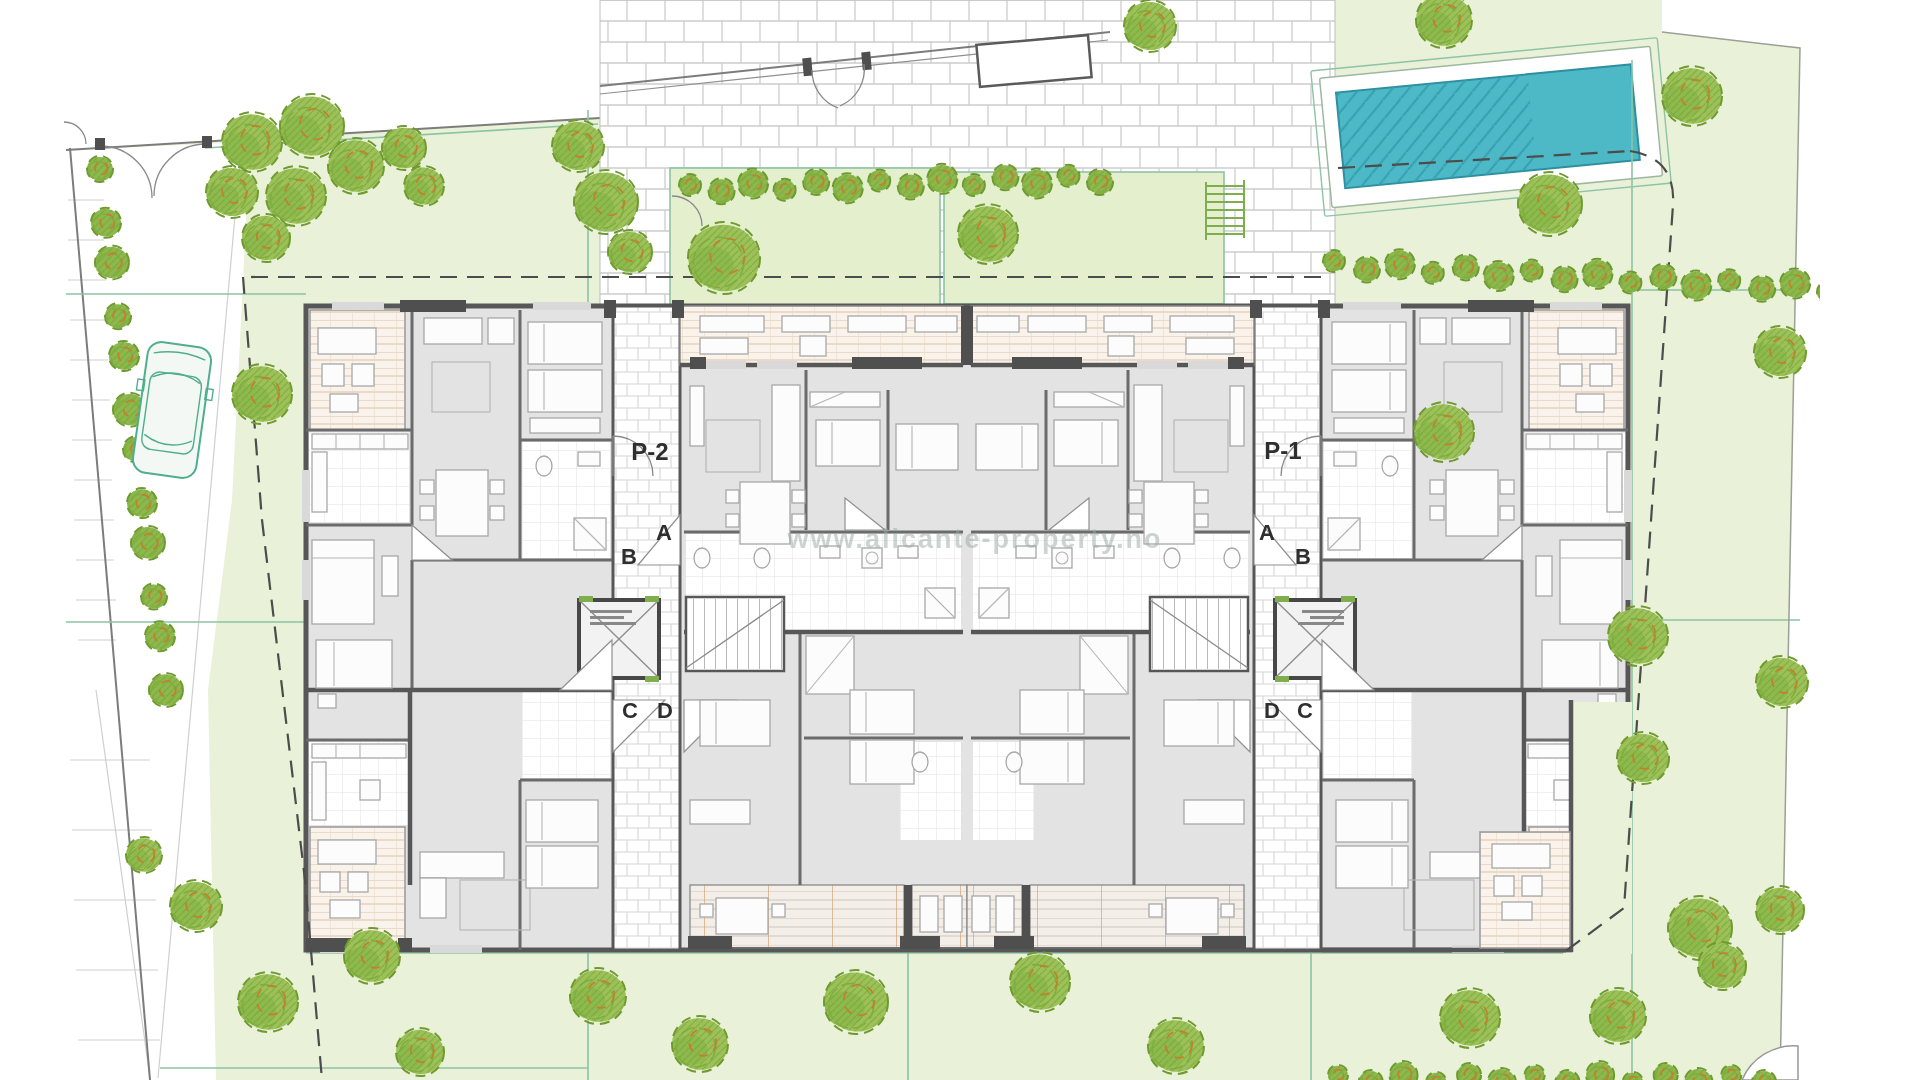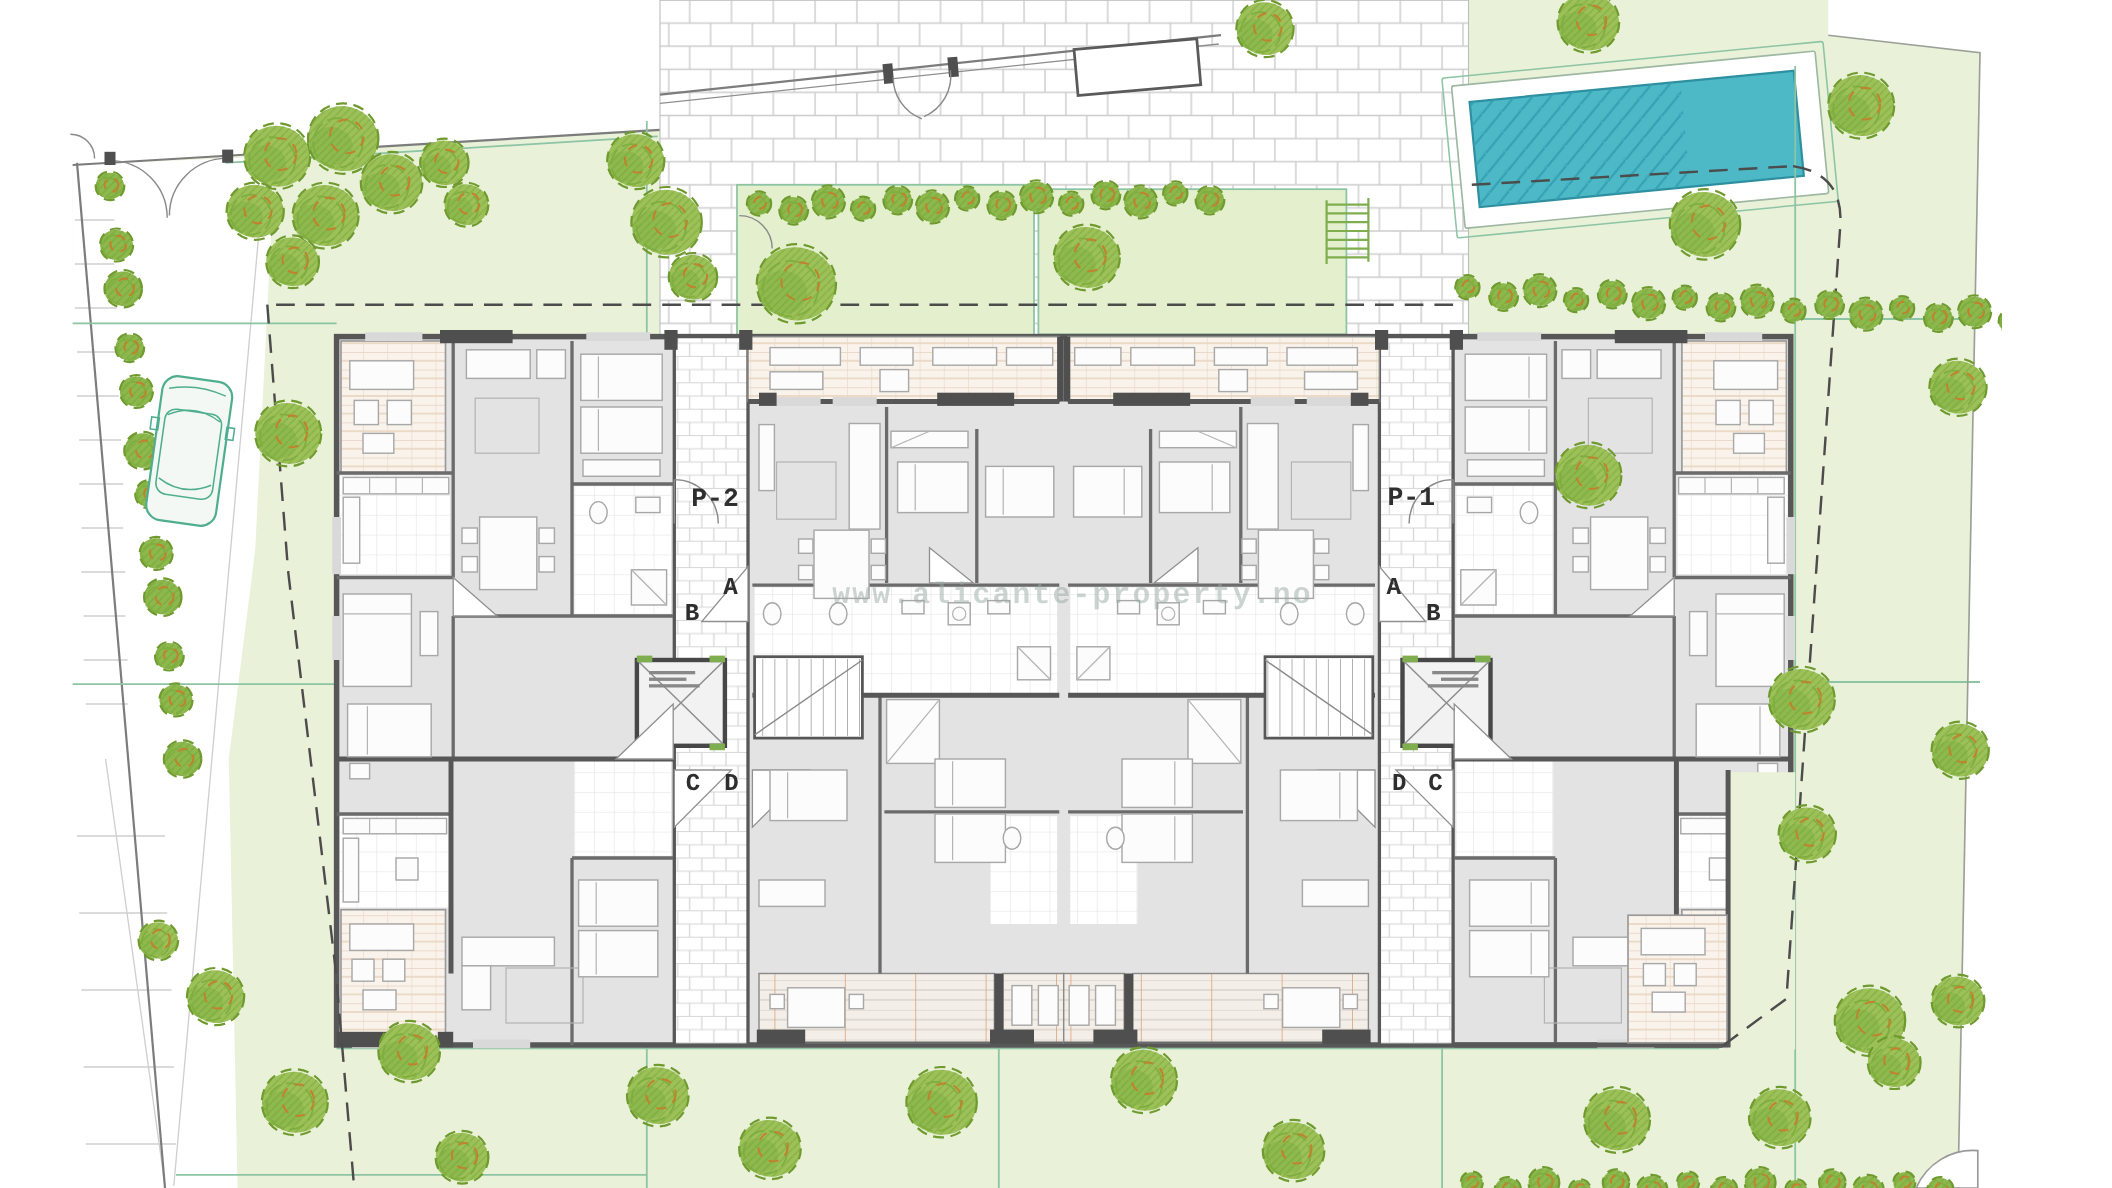--- a/index.html
+++ b/index.html
@@ -1,17 +1,17 @@
 <!DOCTYPE html>
 <html style="--site-green: #e9f1d8; --courtyard-green: #e4efcd; --plaza-line: #cdcdcd; --pool-water: #4db9c6; --pool-hatch: #35a0b2; --pool-border: #2d8fa0; --tree-fill: #9cc158; --tree-dark: #6f9a2e; --tree-mid: #7fae3f; --tree-accent: #c2812f; --hedge-fill: #8cb84d; --wall: #575757; --wall-dark: #4f4f4f; --room-grey: #e3e3e3; --terrace-line: #ddc1a4; --deck-line: #cdc6bc; --deck-accent: #d9a272; --plot-line: #8cc4a4; --boundary-dash: #4c4c4c; --car-line: #4fae8f; --watermark-grey: #9baaa4;"><head>
 <meta charset="utf-8">
 <style>
   html,body{margin:0;padding:0;background:#fff;}
   .stage{position:relative;width:1820px;height:1080px;background:#fff;overflow:hidden;
-         font-family:Liberation Mono, monospace;}
+         font-family:Liberation Sans, sans-serif;}
   svg{position:absolute;left:0;top:0;}
   .siteGreen{fill:var(--site-green);stroke:none;}
   .bline{stroke:#7c7c7c;stroke-width:2;fill:none;}
   .blineThin{stroke:#9aa096;stroke-width:1.5;fill:none;}
   .plot{stroke:var(--plot-line);stroke-width:1.6;fill:none;}
   .court{fill:var(--courtyard-green);stroke:var(--plot-line);stroke-width:1.6;}
   .dash{stroke:var(--boundary-dash);stroke-width:2.2;fill:none;stroke-dasharray:17 10;}
   .base{fill:var(--room-grey);stroke:var(--wall);stroke-width:5;}
   .w{stroke:var(--wall);stroke-width:4.5;fill:none;}
   .iw{stroke:#6b6b6b;stroke-width:3;fill:none;}

